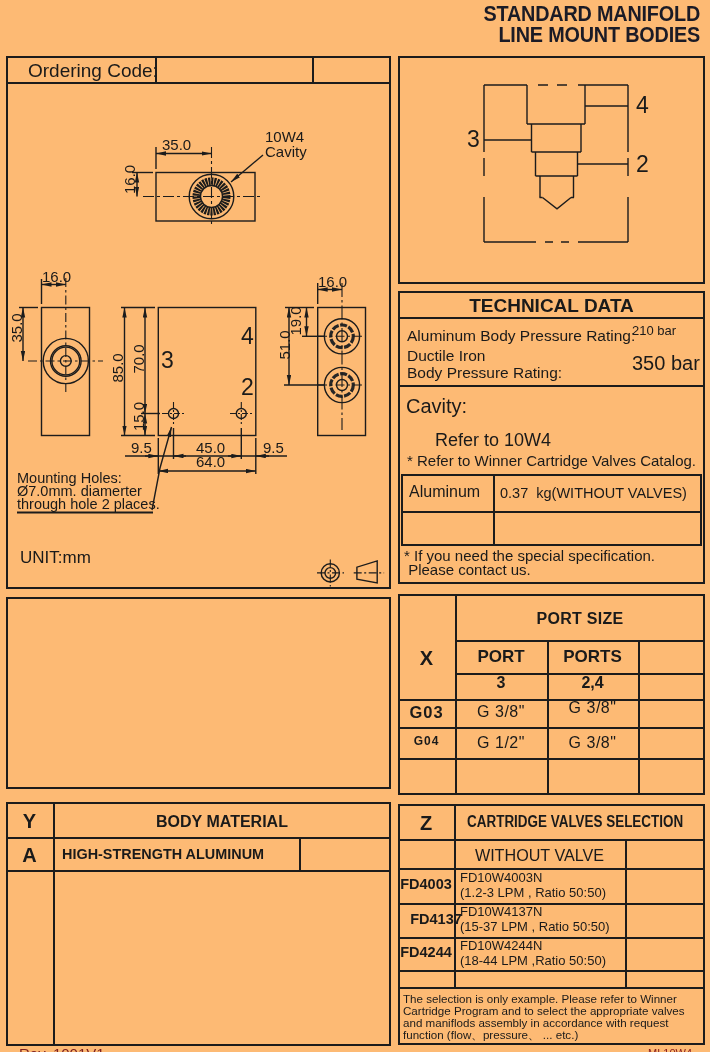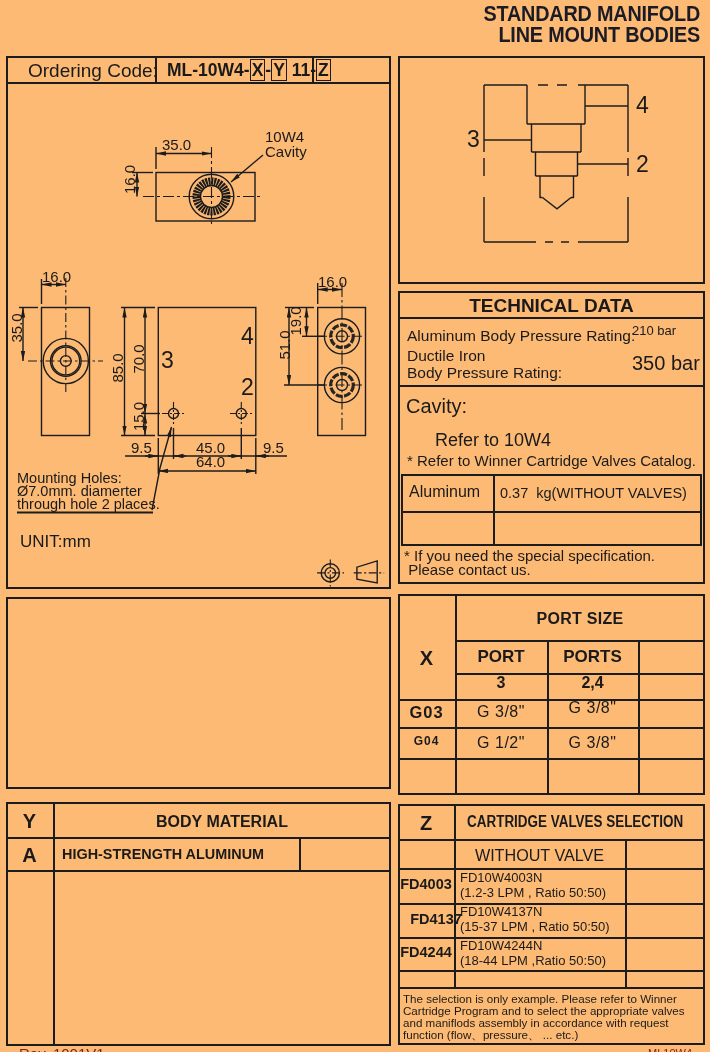--- a/index.html
+++ b/index.html
@@ -16,23 +16,22 @@
 <body>
 <div id="page">
 
   <div class="abs b" style="left:340px;top:3px;width:360px;text-align:right;font-size:22px;line-height:21px;color:#1b1b26;letter-spacing:-0.2px;transform:scaleX(0.90);transform-origin:100% 0;">STANDARD&nbsp;MANIFOLD<br>LINE&nbsp;MOUNT&nbsp;BODIES</div>
 
   <div class="box" style="left:6px;top:56px;width:385px;height:533px;"></div>
   <div class="hl" style="left:6px;top:82px;width:385px;"></div>
   <div class="vl" style="left:155px;top:56px;height:27px;"></div>
   <div class="vl" style="left:312px;top:56px;height:27px;"></div>
   <div class="abs" style="left:28px;top:60px;font-size:19px;">Ordering Code:</div>
-  <div class="abs b" style="left:167px;top:60px;font-size:17.5px;letter-spacing:0px;">ML-10W4-<span style="border:1.8px solid #1c1c1c;padding:0 1px;">X</span>-<span style="border:1.8px solid #1c1c1c;padding:0 1px;">Y</span> 11-<span style="border:1.8px solid #1c1c1c;padding:0 1px;">Z</span></div>
-
-  <div class="abs" style="left:20px;top:532px;font-size:17px;">UNIT:mm</div>
+
+  <div class="abs" style="left:20px;top:548px;font-size:17px;">UNIT:mm</div>
 
   <div class="box" style="left:398px;top:56px;width:307px;height:228px;"></div>
 
   <div class="box" style="left:398px;top:291px;width:307px;height:293px;"></div>
   <div class="abs b ctr" style="left:398px;top:295px;width:307px;font-size:19px;">TECHNICAL DATA</div>
   <div class="hl" style="left:398px;top:317px;width:307px;"></div>
   <div class="abs" style="left:407px;top:327px;font-size:15.5px;">Aluminum Body Pressure Rating:</div>
   <div class="abs" style="left:632px;top:323px;font-size:13px;">210 bar</div>
   <div class="abs" style="left:407px;top:347px;font-size:15.5px;">Ductile Iron</div>
   <div class="abs" style="left:407px;top:364px;font-size:15.5px;">Body Pressure Rating:</div>

